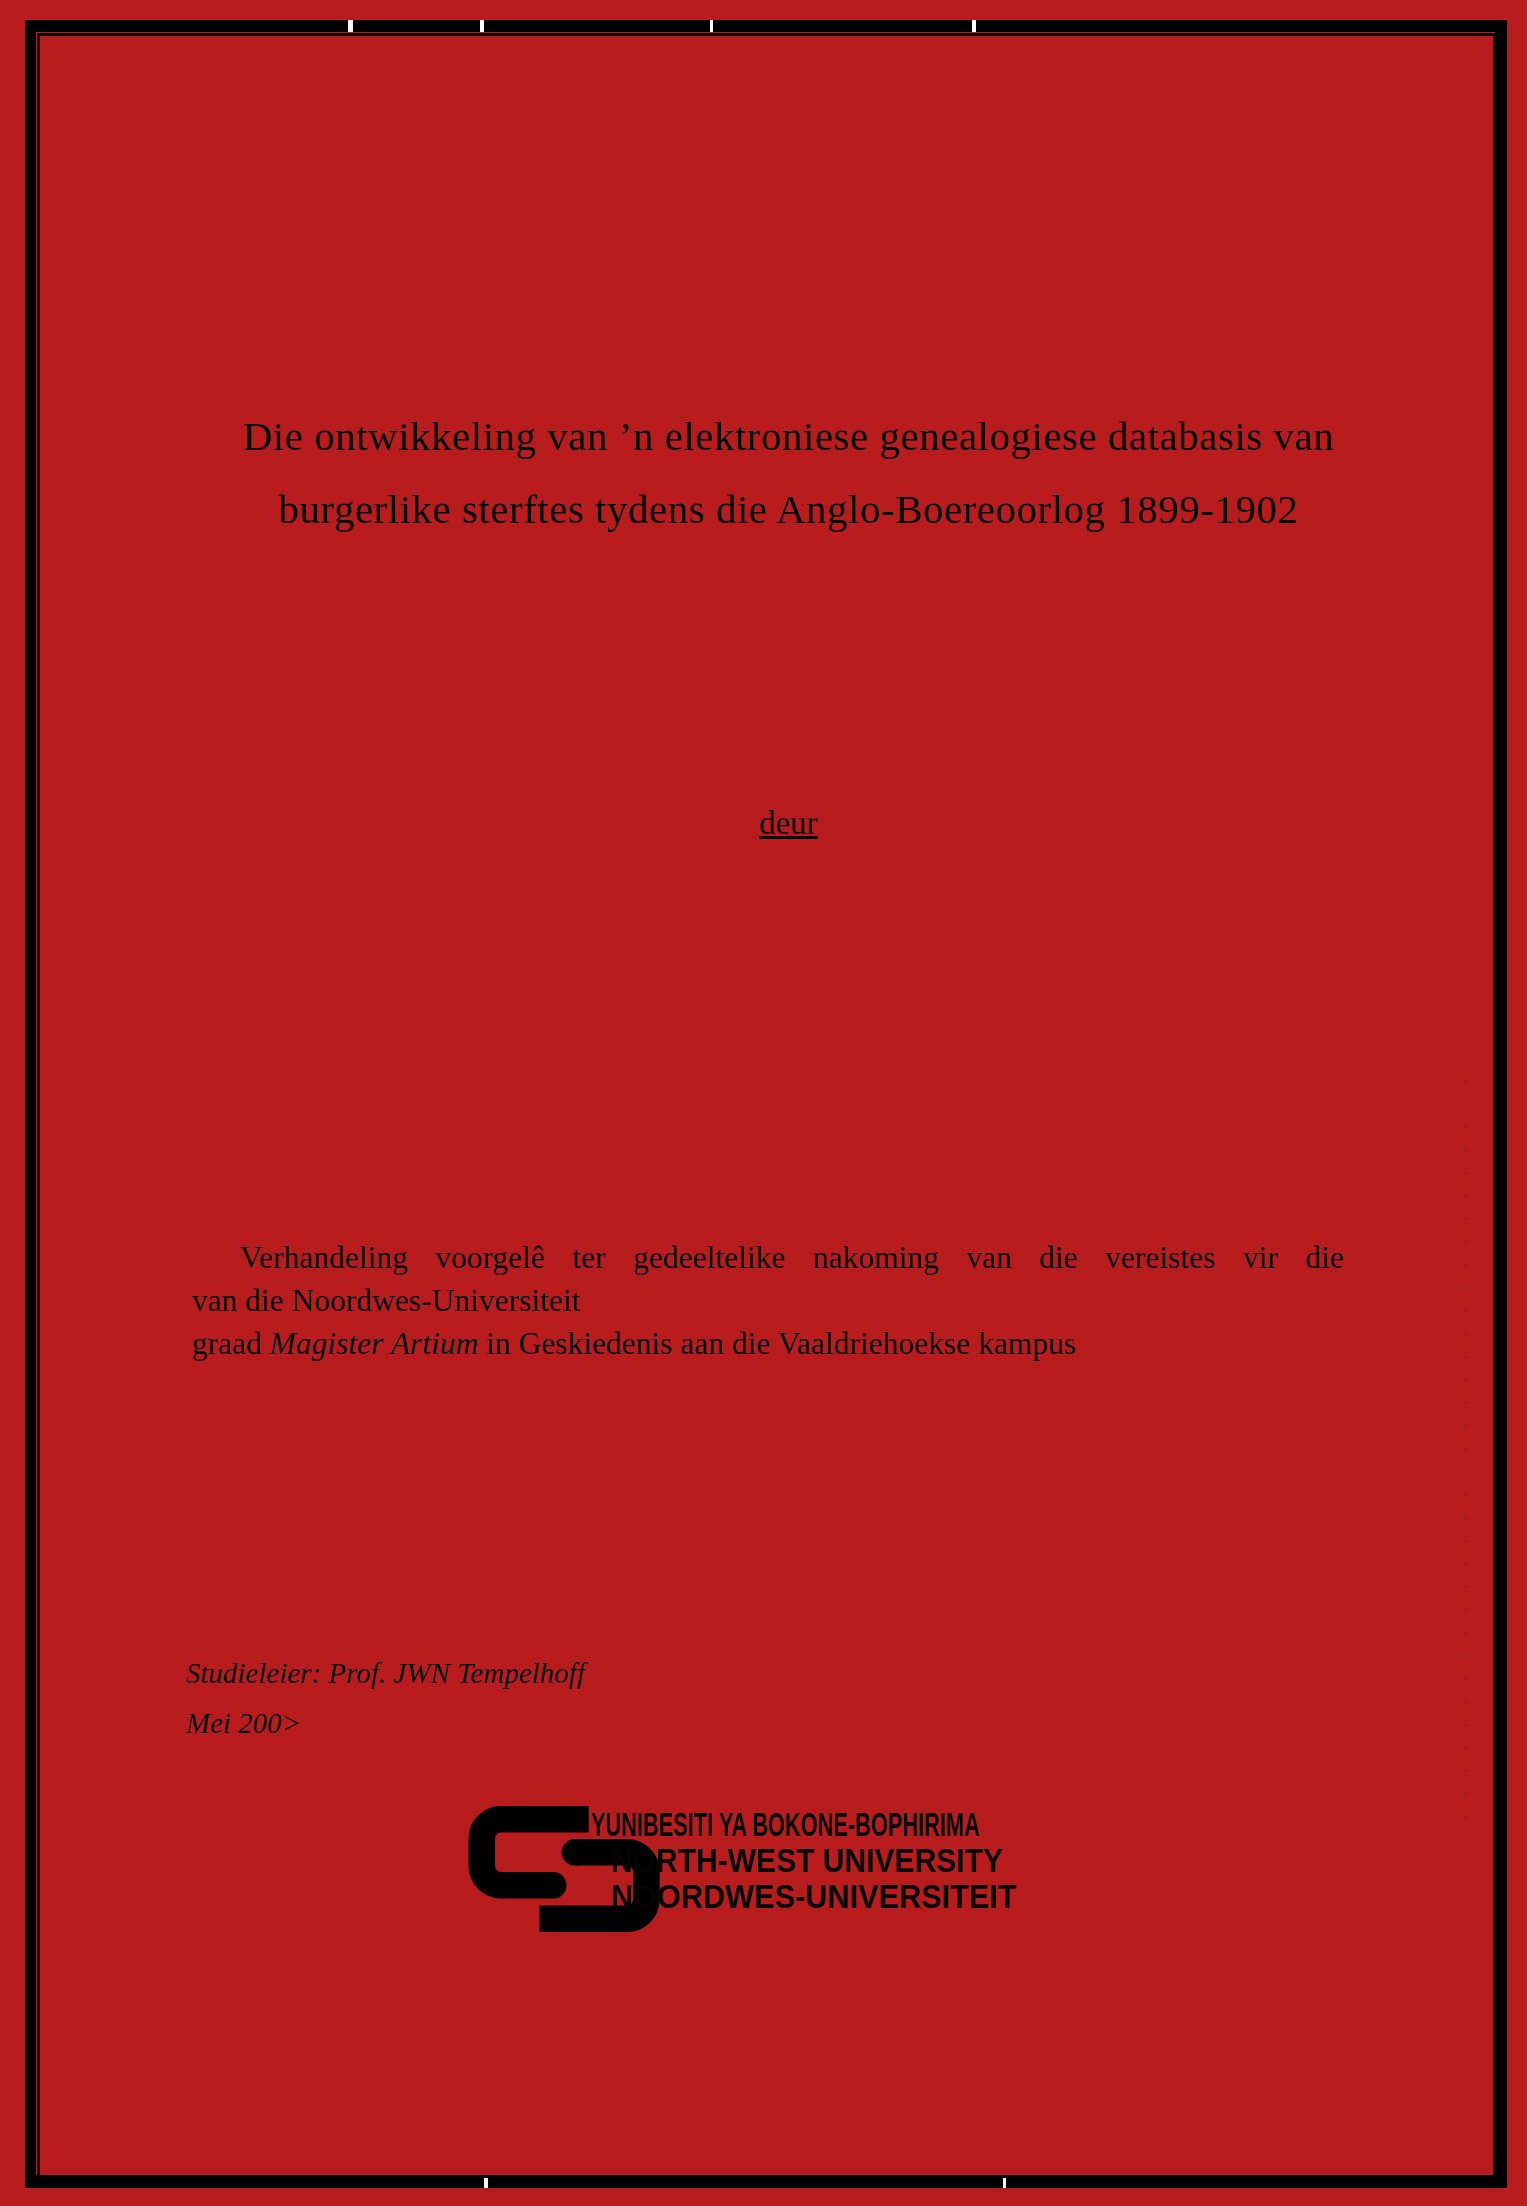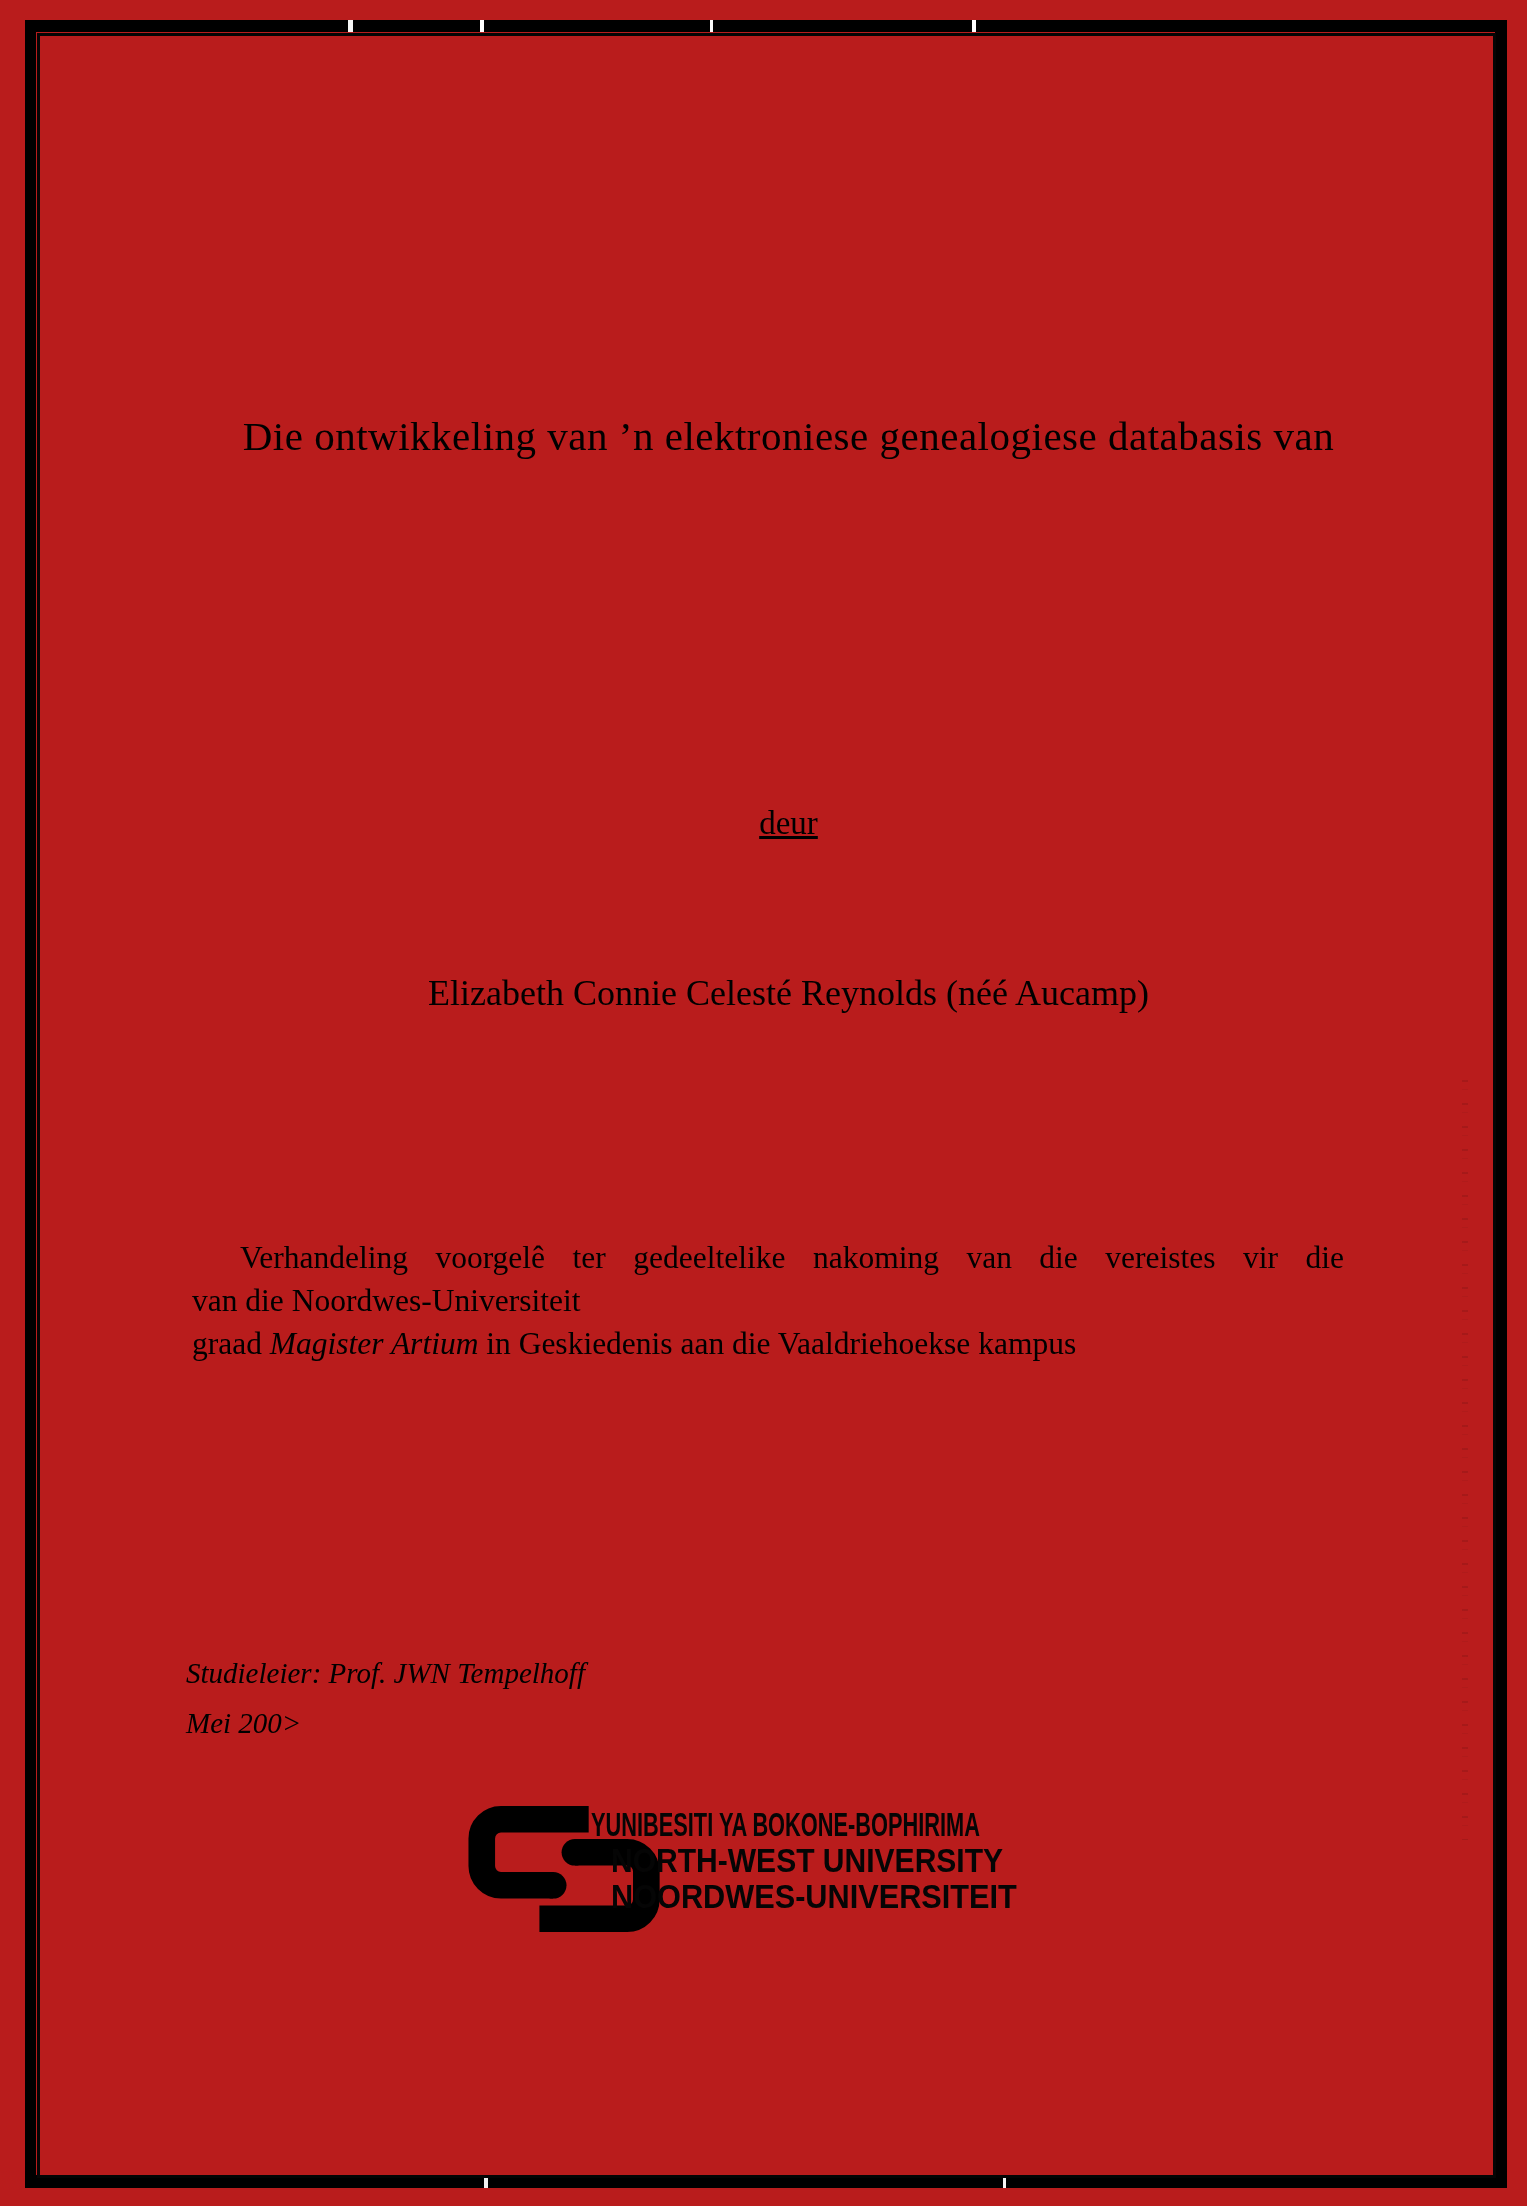--- a/index.html
+++ b/index.html
@@ -62,25 +62,25 @@
 
   <div class="bar bar-top"></div>
   <div class="bar bar-bottom"></div>
   <div class="bar bar-left"></div>
   <div class="bar bar-right"></div>
   <div class="frame-inner"></div>
   <div class="speckle"></div>
 
   <div class="centered title">
     <div>Die ontwikkeling van ’n elektroniese genealogiese databasis van</div>
+    <div>burgerlike sterftes tydens die Anglo-Boereoorlog 1899-1902</div>
   </div>
 
   <div class="centered byline">deur</div>
 
-  <div class="centered author">Elizabeth Connie Celesté Reynolds (néé Aucamp)</div>
 
   <div class="statement">
     <div class="justified">Verhandeling voorgelê ter gedeeltelike nakoming van die vereistes vir die</div>
     <div>van die Noordwes-Universiteit</div>
     <div><span>graad </span><i>Magister Artium</i><span> in Geskiedenis aan die Vaaldriehoekse kampus</span></div>
   </div>
 
   <div class="supervisor-block">
     <div>Studieleier: Prof. JWN Tempelhoff</div>
     <div>Mei 200&gt;</div>

